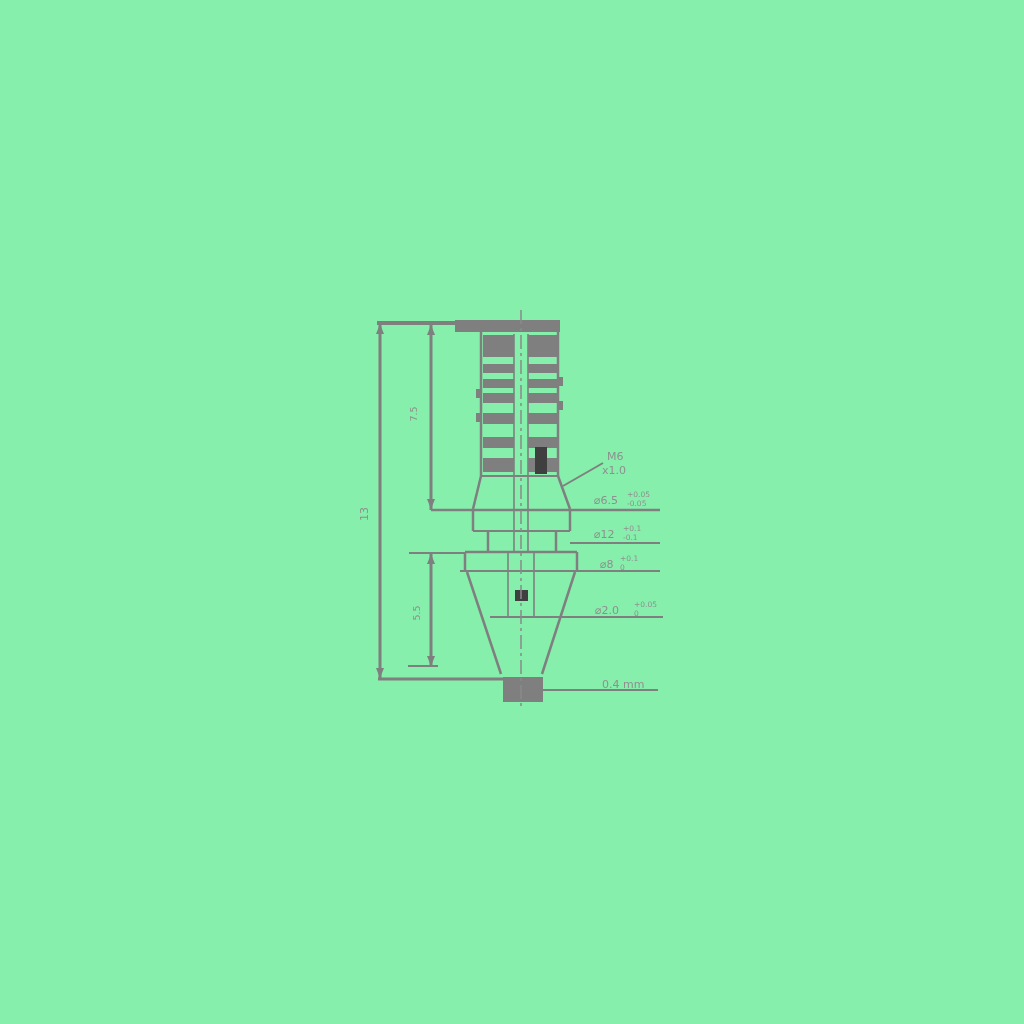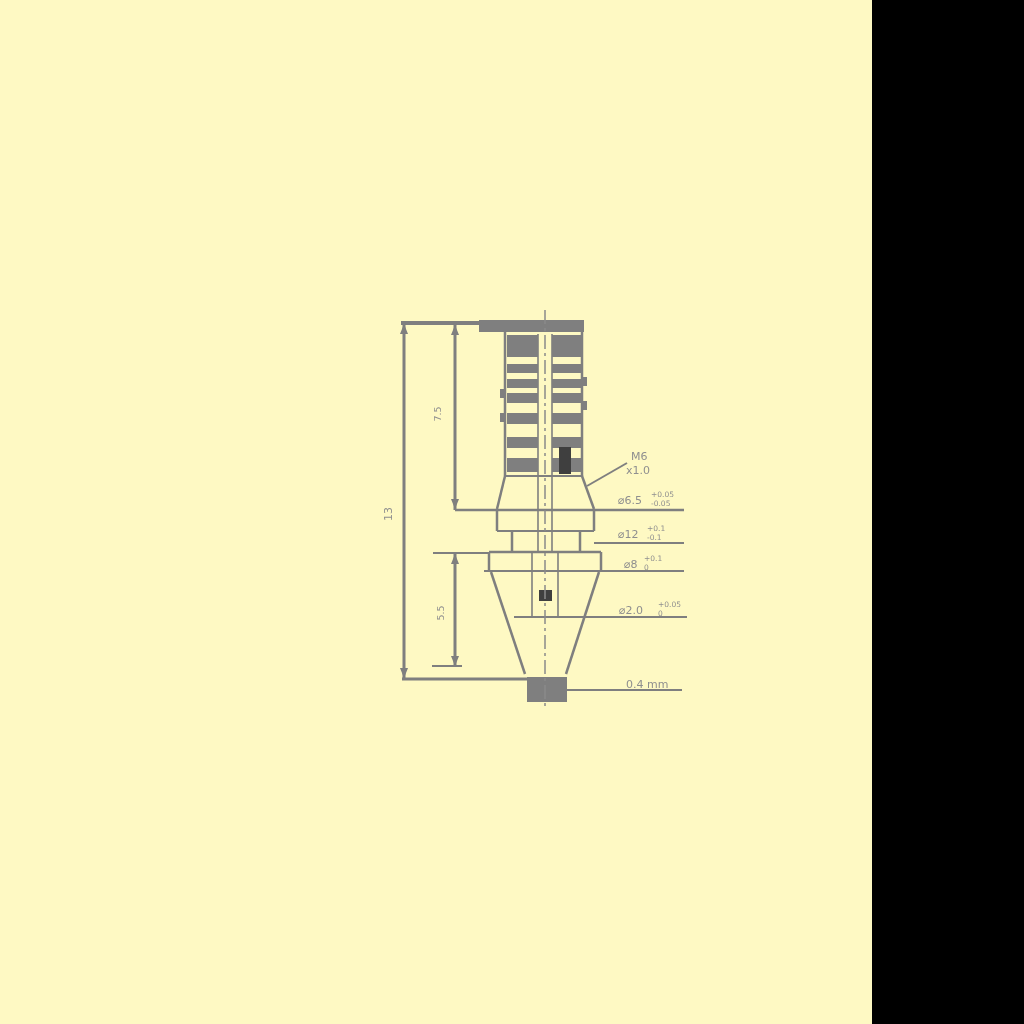--- a/index.html
+++ b/index.html
@@ -3,21 +3,21 @@
 <meta charset="utf-8">
 <style>
   html,body{margin:0;padding:0;}
   body{
     width:1024px;height:1024px;
     background:#000;
     overflow:hidden;
     font-family:"DejaVu Sans", sans-serif;
   }
   #stage{
-    position:relative;width:848px;height:1024px;background:#fef9c3;padding-left:24px;
+    position:relative;width:1024px;height:1024px;background:#86efac;
   }
   svg{display:block;filter:blur(.4px);}
   text{
     font-family:"DejaVu Sans", sans-serif;
     fill:#8f8f8f;
   }
   .t-main{font-size:11px;}
   .t-tol{font-size:7.5px;}
   .t-dim{font-size:11px;}
   .t-dim-small{font-size:9.5px;}

